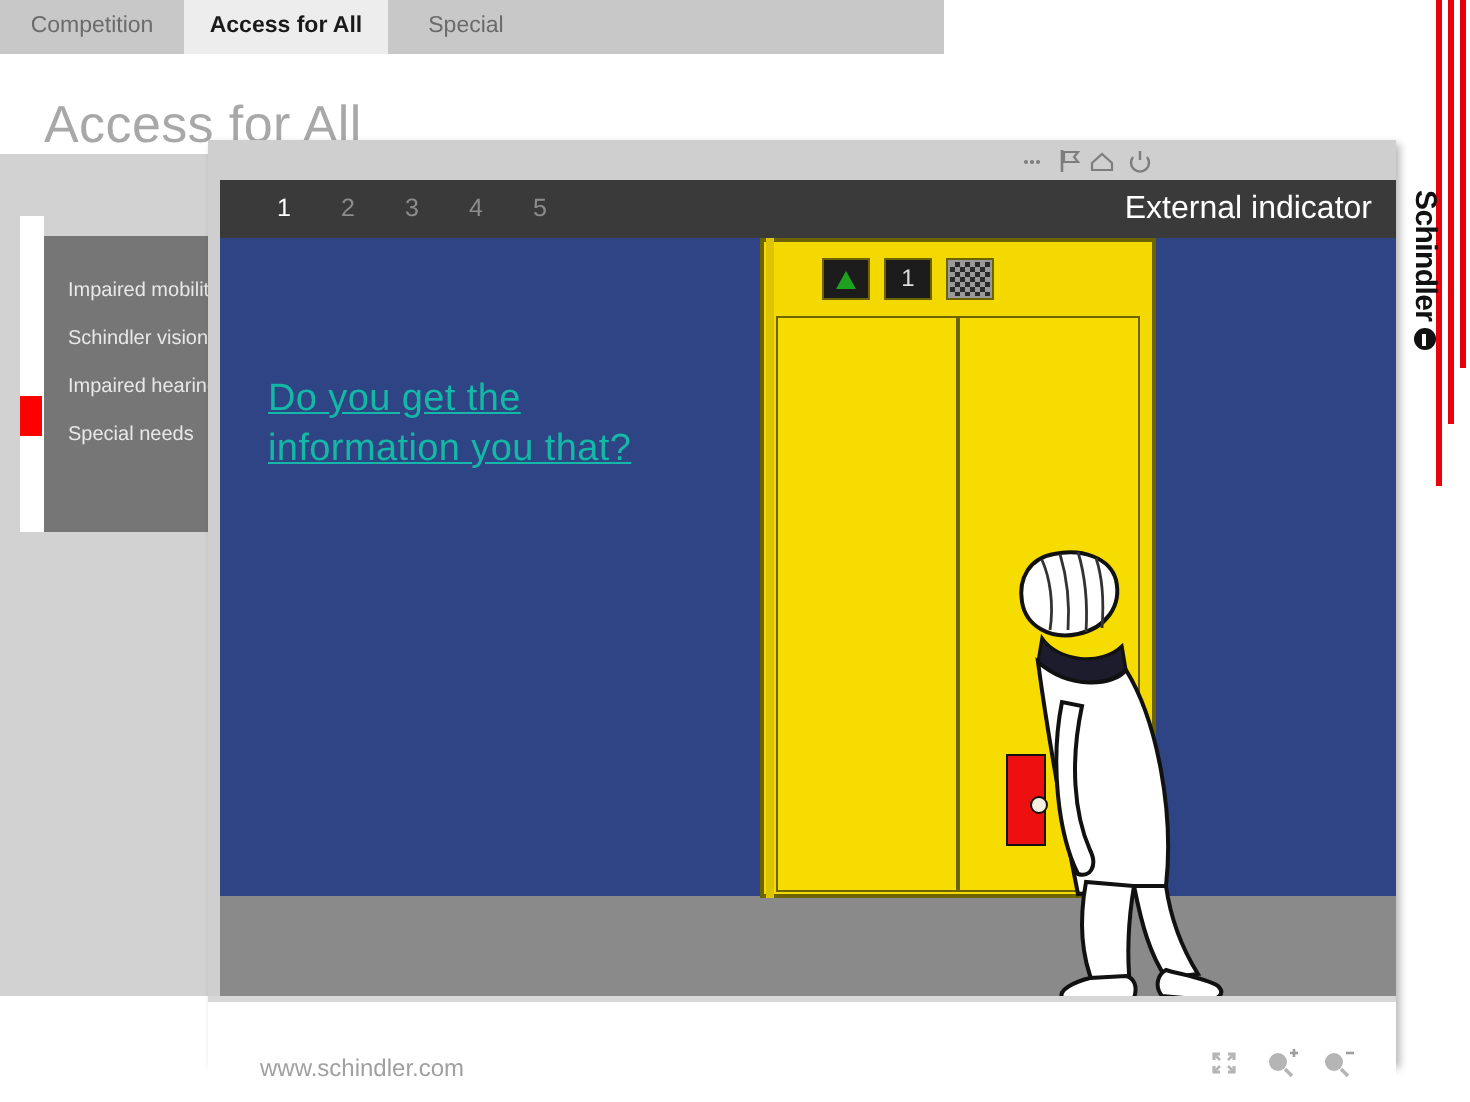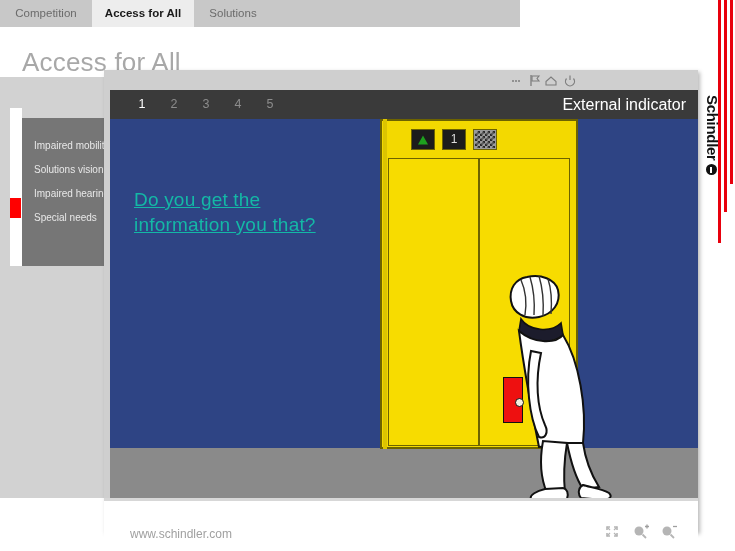--- a/index.html
+++ b/index.html
@@ -5,21 +5,21 @@
   html,body{margin:0;padding:0;}
   body{
     width:735px;height:551px;position:relative;overflow:hidden;
     background:#ffffff;
     font-family:"Liberation Sans", sans-serif;
     -webkit-font-smoothing:antialiased;
   }
 
   
   #topnav{
-    position:absolute;left:0;top:0;width:520px;height:27px;
+    position:absolute;left:0;top:0;width:472px;height:27px;
     background:#c8c8c8;
   }
   .nav-tab{
     position:absolute;top:0;height:27px;line-height:27px;
     font-size:11.5px;color:#6b6b6b;text-align:center;
     white-space:nowrap;cursor:pointer;
   }
   .nav-tab.active{background:#ededed;color:#1a1a1a;font-weight:bold;}
 
   
@@ -214,32 +214,32 @@
   #ctl-zoomin{left:528px;}
   #ctl-zoomout{left:556px;}
   .zoom-ctl svg{display:block;}
 </style>
 </head>
 <body>
 
 <div id="topnav">
   <div class="nav-tab" style="left:0;width:92px">Competition</div>
   <div class="nav-tab active" style="left:92px;width:102px">Access for All</div>
-  <div class="nav-tab" style="left:194px;width:78px">Solutions</div>
+  <div class="nav-tab" style="left:194px;width:78px">Special</div>
 </div>
 
 <div id="page-heading">Access for All</div>
 
 <div id="content-band"></div>
 <div id="content-white-strip"></div>
 <div id="side-marker"></div>
 
 <div id="sidebar">
   <div class="side-item" style="top:20px">Impaired mobility</div>
-  <div class="side-item" style="top:44px">Solutions vision</div>
+  <div class="side-item" style="top:44px">Schindler vision</div>
   <div class="side-item" style="top:68px">Impaired hearing</div>
   <div class="side-item" style="top:92px">Special needs</div>
 </div>
 
 <div id="logo-zone">
   <div class="red-line" id="rl1"></div>
   <div class="red-line" id="rl2"></div>
   <div class="red-line" id="rl3"></div>
   <div id="schindler-logo"><span>Schindler</span><span id="logo-mark"></span></div>
 </div>

